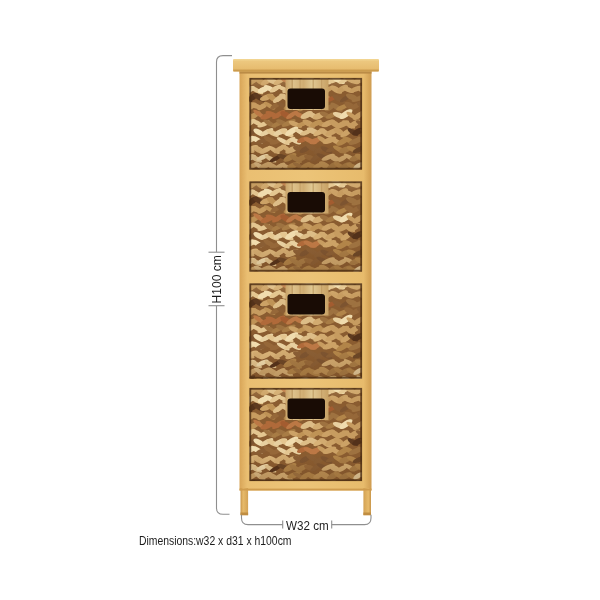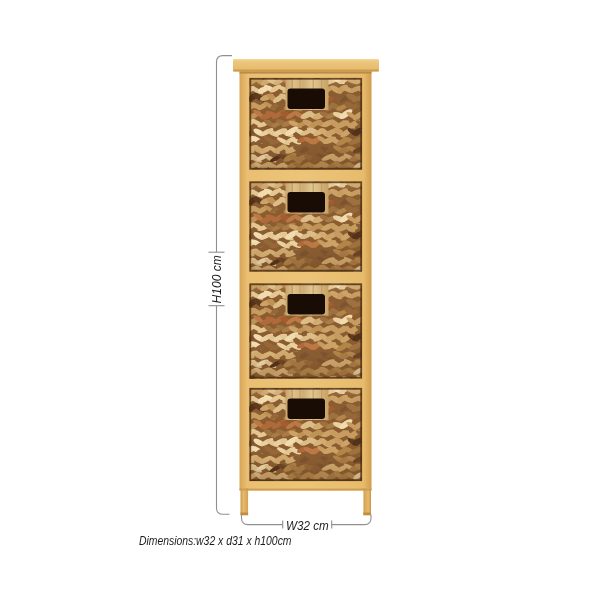--- a/index.html
+++ b/index.html
@@ -1,17 +1,17 @@
 <!DOCTYPE html>
 <html><head>
 <meta charset="utf-8">
 <style>
   html,body{margin:0;padding:0;background:#ffffff;}
   #stage{position:relative;width:476px;height:600px;background:#ffffff;overflow:hidden;
-         font-family:"Liberation Sans", sans-serif;font-style:italic;}
+         font-family:"Liberation Sans", sans-serif;}
 </style>
 </head>
 <body>
 <div id="stage">
 <svg width="600" height="600" viewBox="0 0 600 600">
   <defs>
     <linearGradient id="topg" x1="0" y1="0" x2="0" y2="1">
       <stop offset="0" stop-color="#f3d896"></stop>
       <stop offset="0.2" stop-color="#ecc77e"></stop>
       <stop offset="0.75" stop-color="#e7bd70"></stop>

